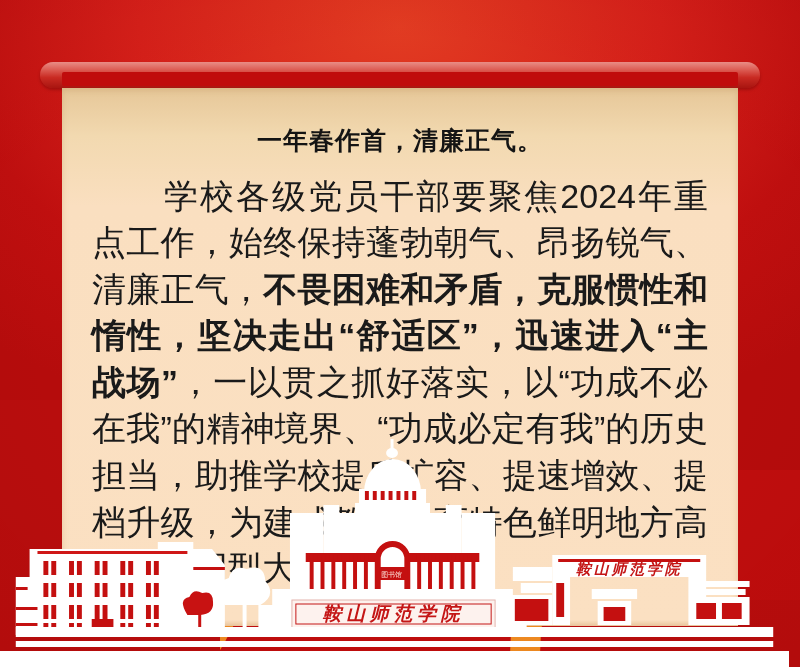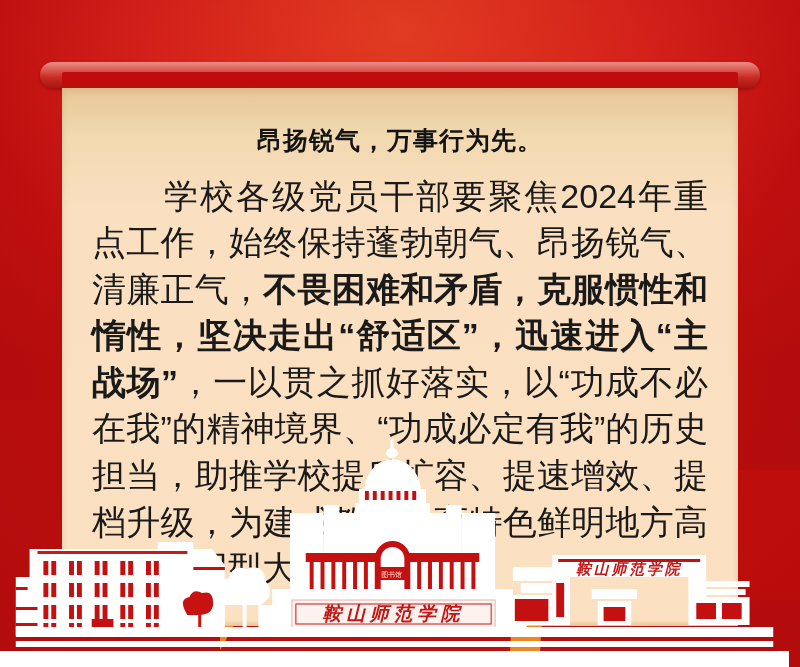--- a/index.html
+++ b/index.html
@@ -178,21 +178,21 @@
   <div class="arc arc-right"></div>
   <div class="arc-right-mask"></div>
 
   <div class="bg-vignette"></div>
 
   <div class="scroll-wrap">
     <div class="scroll-rod">
       <div class="scroll-rod-core"></div>
     </div>
     <div class="scroll-paper">
-      <div class="headline">昂扬锐气，万事行为先。</div>
+      <div class="headline">一年春作首，清廉正气。</div>
       <div class="body-text">
         <span>　　学校各级党员干部要聚焦2024年重点工作，始终保持蓬勃朝气、昂扬锐气、清廉正气，</span><b>不畏困难和矛盾，克服惯性和惰性，坚决走出“舒适区”，迅速进入“主战场”</b><span>，一以贯之抓好落实，以“功成不必在我”的精神境界、“功成必定有我”的历史担当，助推学校提质扩容、提速增效、提档升级，为建成教师教育特色鲜明地方高水平应用型大学不懈奋斗。</span>
       </div>
     </div>
   </div>
 
   <div class="skyline">
     <svg viewBox="0 0 800 230" preserveAspectRatio="none" aria-hidden="true">
 
       <g>

